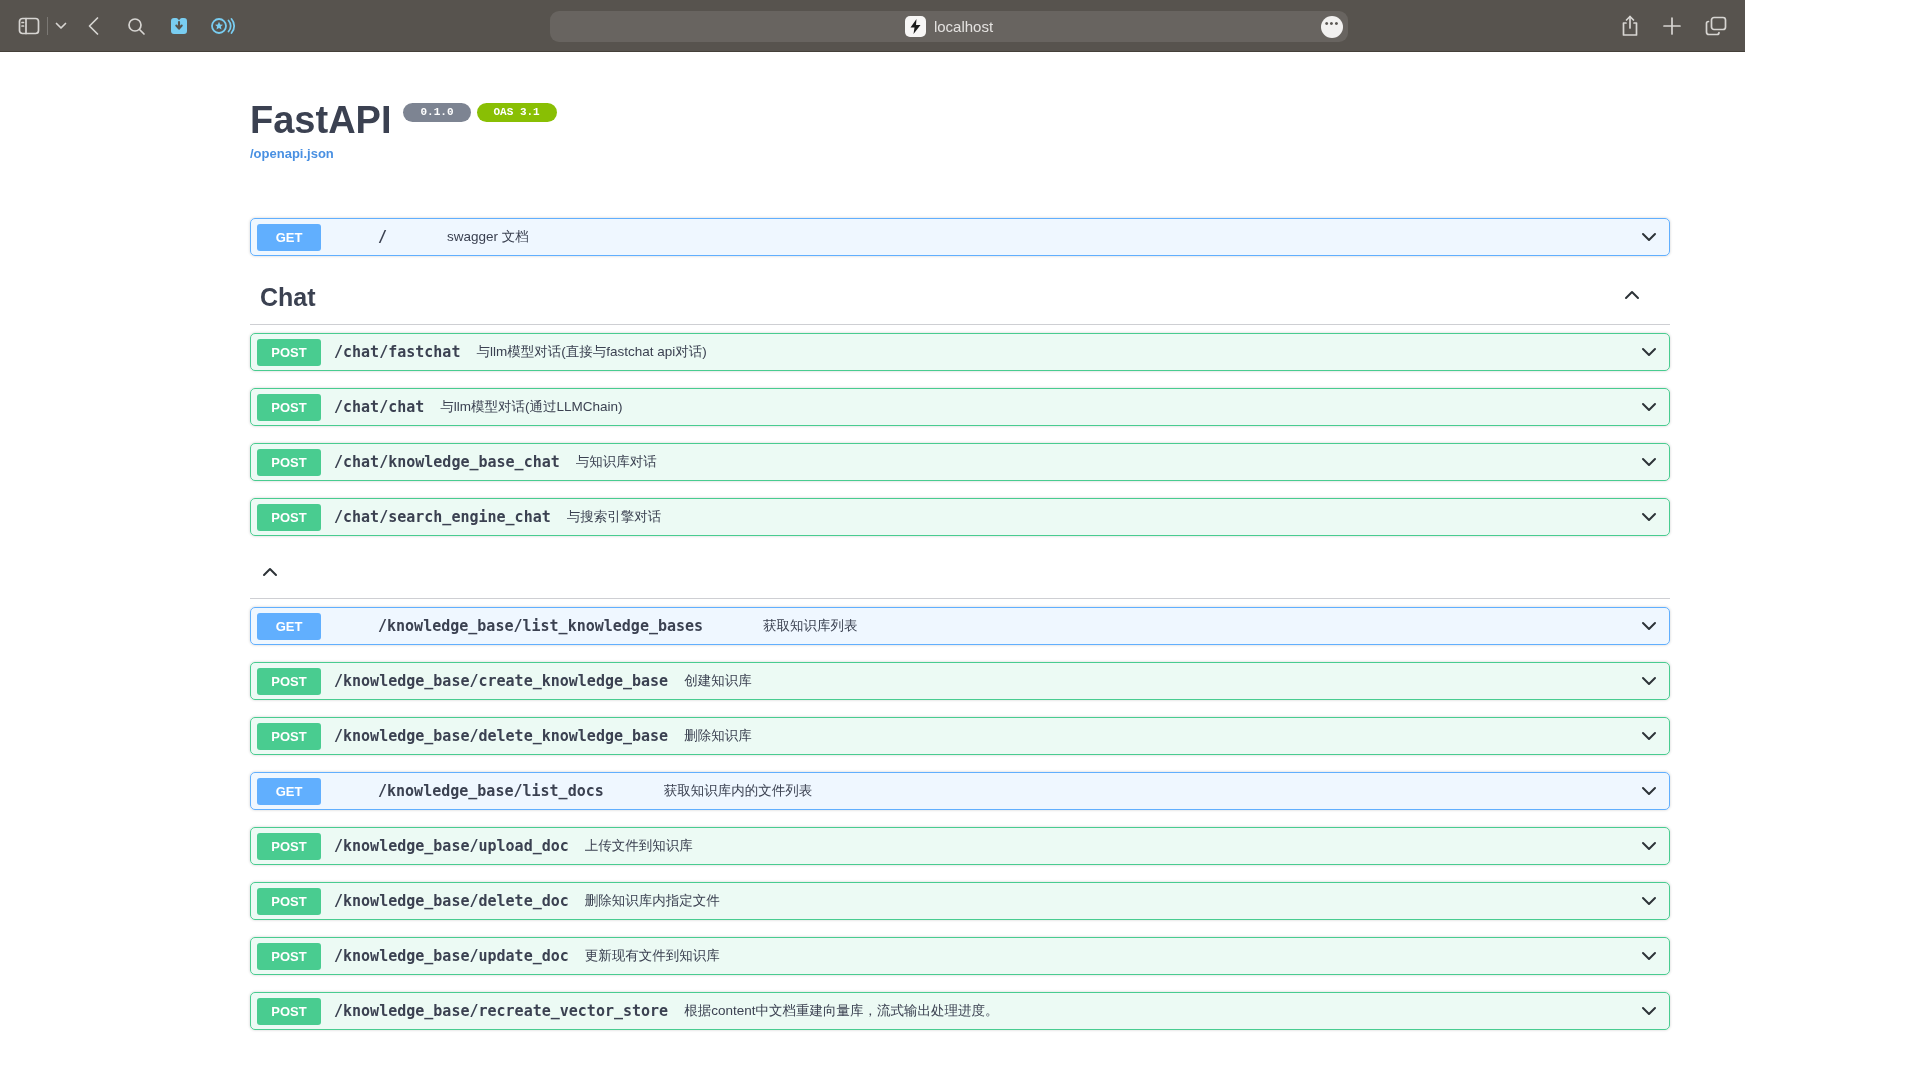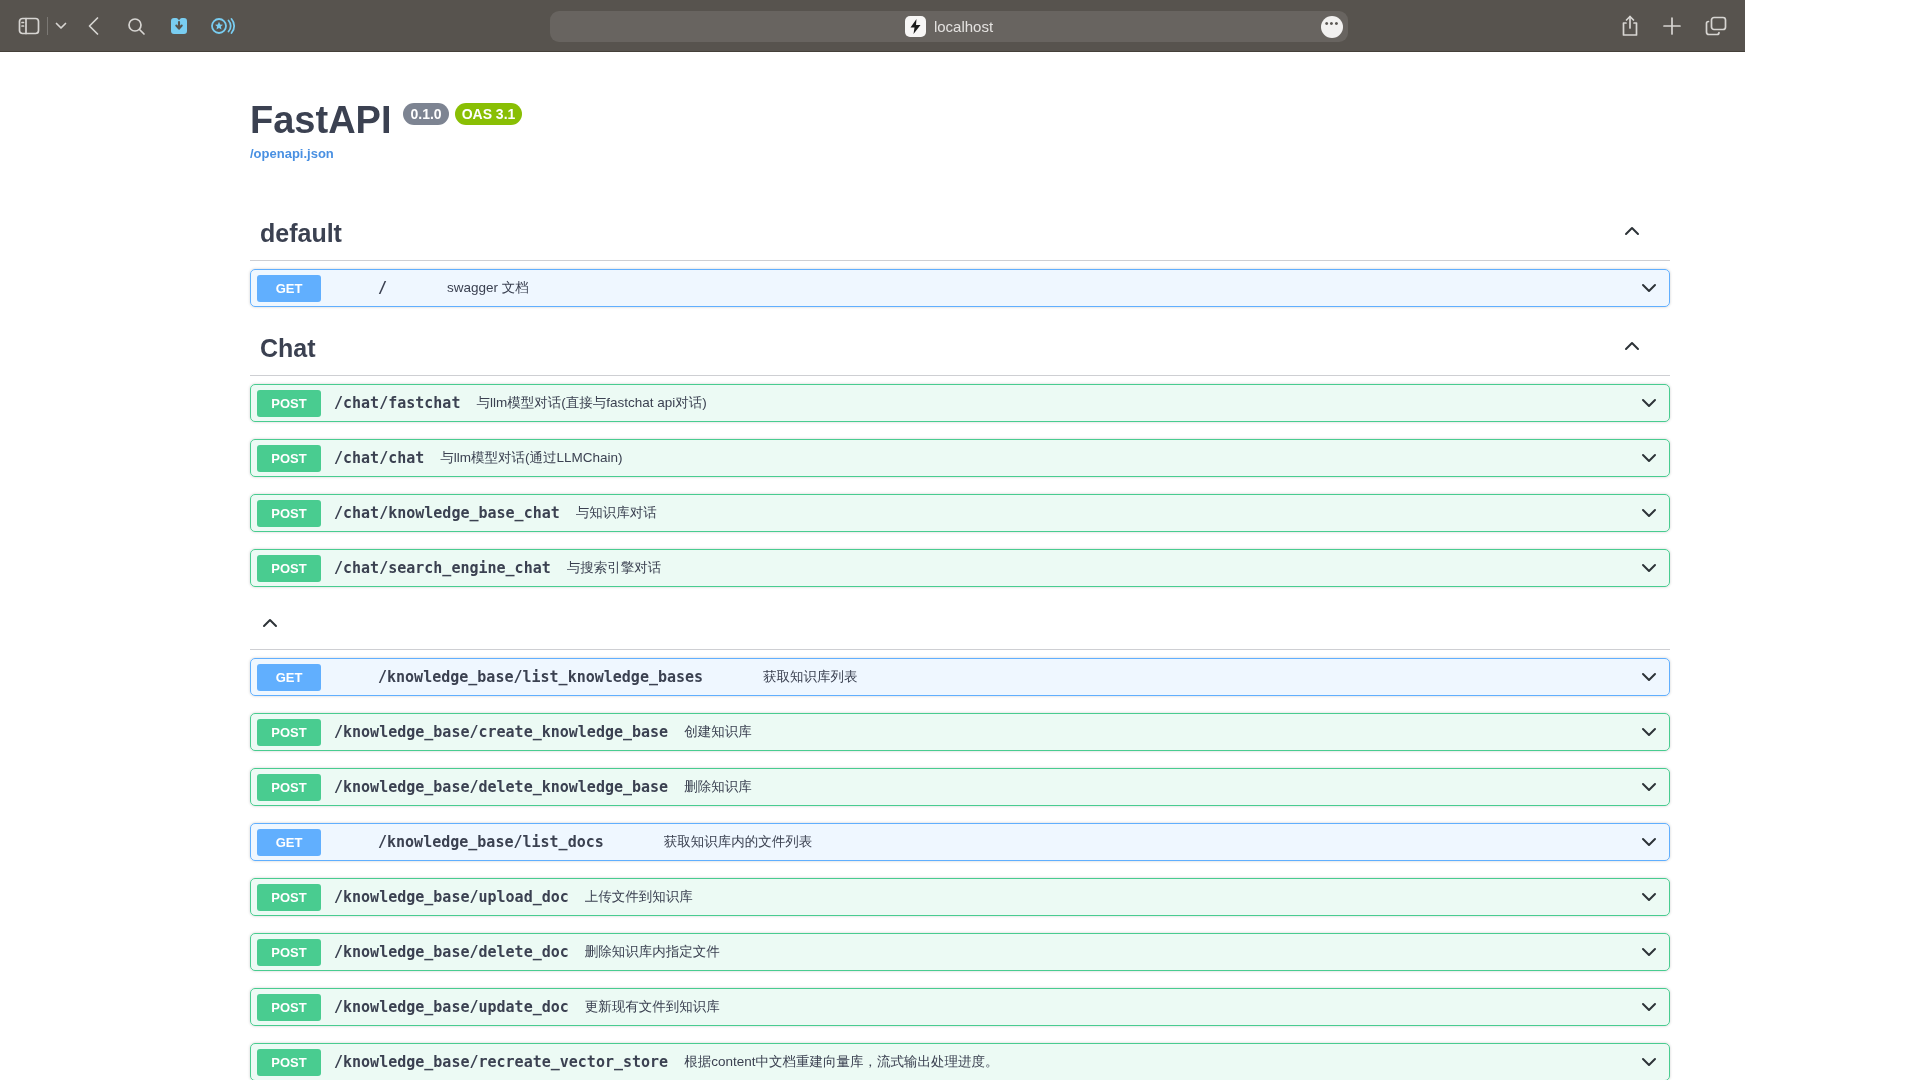--- a/index.html
+++ b/index.html
@@ -33,22 +33,22 @@
               display:flex; align-items:center; gap:24px; }
 
   
   .swagger-wrap { position:absolute; top:52px; left:0; width:1920px; }
   .swagger-inner { width:1420px; margin:0 auto; }
 
   .info { margin-top:46px; }
   .title-row { display:flex; align-items:flex-start; }
   .api-title { font-size:38px; line-height:44px; font-weight:bold; color:#3b4151; }
   .badges { display:flex; gap:6px; margin-left:12px; margin-top:5px; }
-  .badge { color:#fff; font-size:14px; font-weight:bold; padding:4px 7px;
-           border-radius:14px; line-height:1; }
+  .badge { color:#fff; font-size:11px; font-weight:bold; padding:4px 17px;
+           border-radius:14px; line-height:1;font-family:Liberation Mono, monospace; }
   .badge-version { background:#7d8492; }
   .badge-oas { background:#89bf04; }
   .spec-link { display:inline-block; margin-top:4px; font-size:13px; color:#4990e2;
                text-decoration:none; cursor:pointer;font-weight:bold; }
   .info { margin-bottom:56px; }
 
   .opblock-tag { display:flex; align-items:center; justify-content:space-between;
                  padding:0 28px 12px 10px; margin:26px 0 8px 0;
                  border-bottom:1px solid rgba(59,65,81,.25); cursor:pointer; }
   section:first-of-type .opblock-tag { margin-top:0; }
@@ -162,26 +162,20 @@
         <div class="badges">
           <span class="badge badge-version">0.1.0</span>
           <span class="badge badge-oas">OAS 3.1</span>
         </div>
       </div>
       <a class="spec-link">/openapi.json</a>
     </div>
 
     <div id="sections">
         <section>
-          <div class="opblock-tag">
-            <span class="tag-label">default</span>
-            <span><svg width="20" height="20" viewBox="0 0 20 20">
-     <path class="chev" d="M4 13 L10 7 L16 13"></path>
-   </svg></span>
-          </div>
           <div class="opblock method-get">
             <span class="op-method">GET</span>
             <span class="op-path">/</span>
             <span class="op-desc">swagger 文档</span>
             <span class="op-arrow">
               <svg width="20" height="20" viewBox="0 0 20 20">
      <path class="chev" d="M4 7 L10 13 L16 7"></path>
    </svg>
             </span>
           </div>

